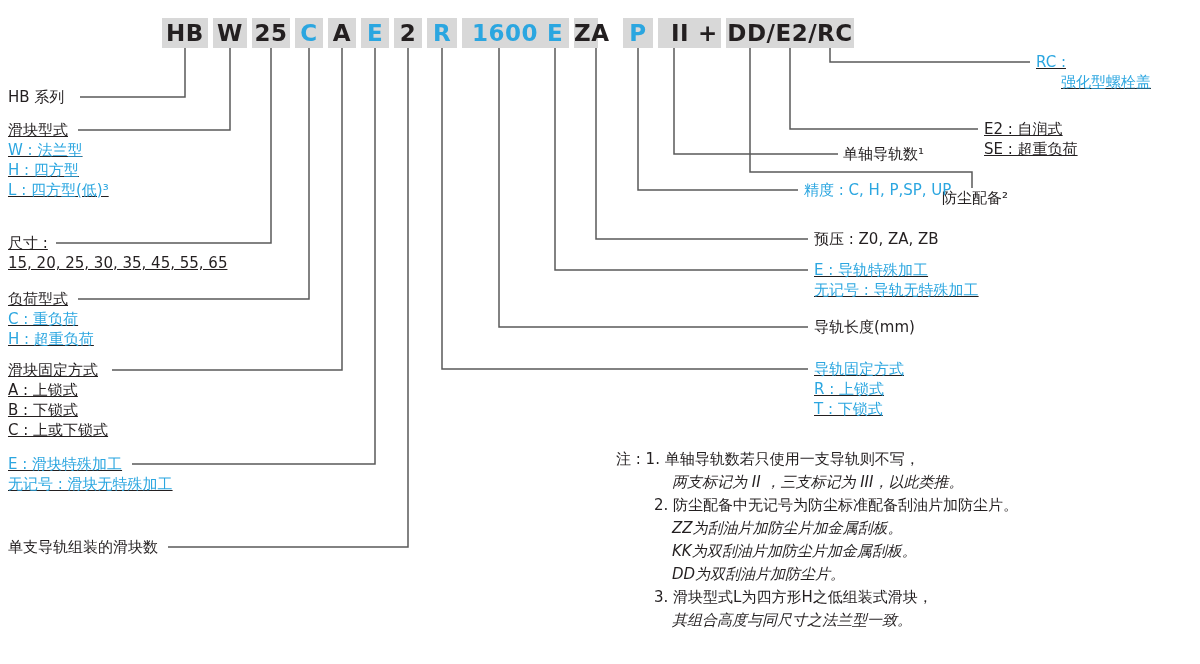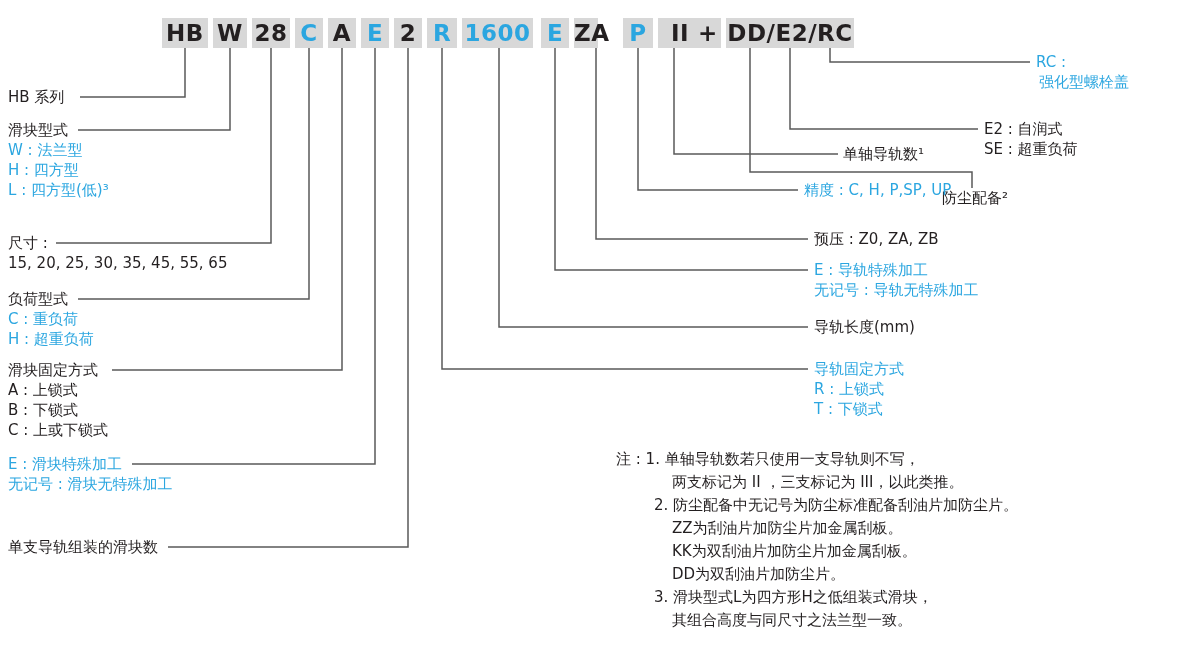--- a/index.html
+++ b/index.html
@@ -15,30 +15,31 @@
     letter-spacing:0.5px;
   }
   .seg.blue { color:var(--accent-blue,#2BA6E0); }
   .lbl {
     position:absolute; font-size:15px; line-height:16px; white-space:nowrap;
     color:var(--text-dark,#231F20);
   }
   .grp {
     position:absolute; font-size:15px; line-height:20px; white-space:nowrap;
     color:var(--text-dark,#231F20);
+    text-decoration:underline;
   }
   .blue { color:var(--accent-blue,#2BA6E0); }
-  .indent { margin-left:3px; }
+  .indent { margin-left:25px; }
   .notes {
     position:absolute; left:616px; top:448px;
     font-size:15px; line-height:23px; white-space:nowrap;
     color:var(--text-dark,#231F20);
   }
   .notes .ind1 { padding-left:38px; }
-  .notes .ind2 { padding-left:56px; }
+  .notes .ind2 { padding-left:56px;font-style:italic; }
 </style>
 </head>
 <body>
 
 <div class="stage">
 
   <svg class="connectors" viewBox="0 0 1200 664" aria-hidden="true">
     <polyline points="185,48 185,97 80,97"></polyline>
     <polyline points="230,48 230,130 78,130"></polyline>
     <polyline points="271,48 271,243 56,243"></polyline>
@@ -53,27 +54,27 @@
     <polyline points="638,48 638,190 798,190"></polyline>
     <polyline points="674,48 674,154 838,154"></polyline>
     <polyline points="750,48 750,172 972,172 972,188"></polyline>
     <polyline points="790,48 790,129 978,129"></polyline>
     <polyline points="830,48 830,62 1030,62"></polyline>
   </svg>
 
   <div>
     <span class="seg" style="left:162px;width:46px">HB</span>
     <span class="seg" style="left:213px;width:34px">W</span>
-    <span class="seg" style="left:252px;width:38px">28</span>
+    <span class="seg" style="left:252px;width:38px">25</span>
     <span class="seg blue" style="left:295px;width:28px">C</span>
     <span class="seg" style="left:328px;width:28px">A</span>
     <span class="seg blue" style="left:361px;width:28px">E</span>
     <span class="seg" style="left:394px;width:28px">2</span>
     <span class="seg blue" style="left:427px;width:30px">R</span>
-    <span class="seg blue" style="left:462px;width:71px">1600</span>
+    <span class="seg blue" style="left:462px;width:86px">1600</span>
     <span class="seg blue" style="left:541px;width:28px">E</span>
     <span class="seg" style="left:574px;width:24px">ZA</span>
     <span class="seg blue" style="left:623px;width:30px">P</span>
     <span class="seg" style="left:658px;width:44px">II</span>
     <span class="seg" style="left:695px;width:26px">+</span>
     <span class="seg" style="left:726px;width:128px">DD/E2/RC</span>
   </div>
 
   <div class="lbl" style="left:8px;top:89px">HB 系列</div>
 

